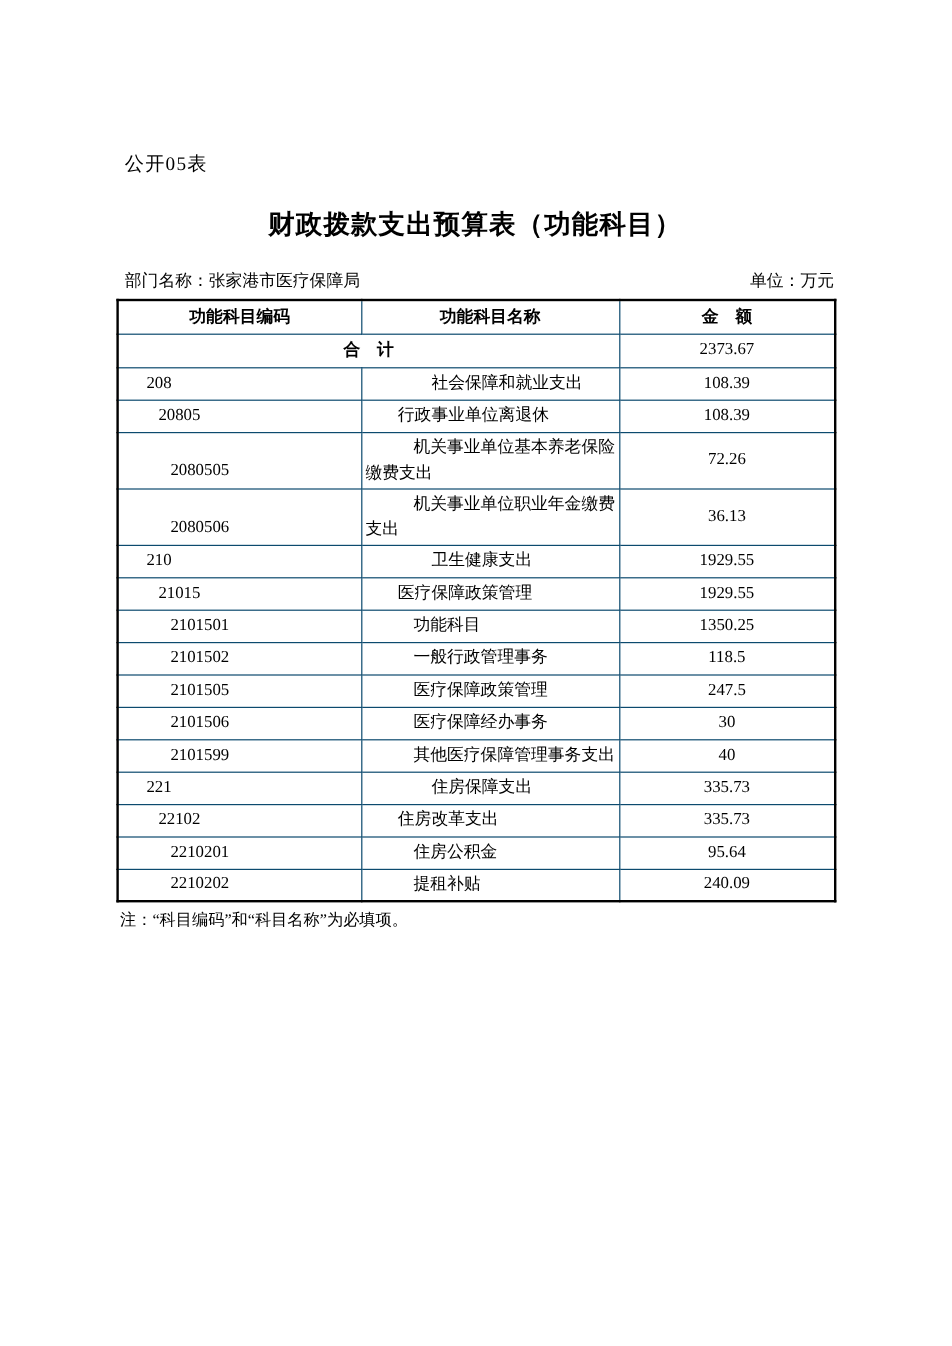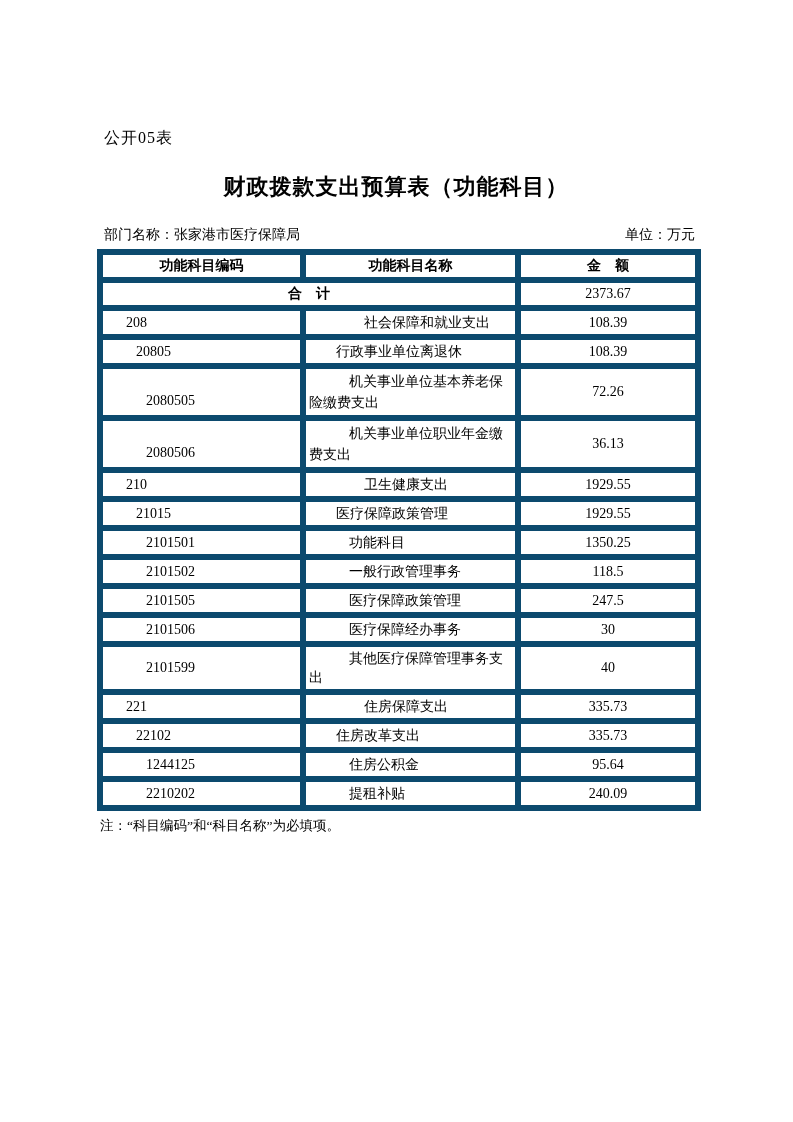--- a/index.html
+++ b/index.html
@@ -51,21 +51,21 @@
   .meta-left { margin-left: 7px; }
   table.budget-table {
     margin-top: 5px;
     width: 598px;
     border-collapse: collapse;
     border: 2px solid #000;
     table-layout: fixed;
   }
   table.budget-table th,
   table.budget-table td {
-    border: 6px solid #0c4a6e;
+    border: 1px solid #0c4a6e;
     font-size: 14px;
     vertical-align: middle;
     overflow: hidden;
   }
   col.c-code { width: 203px; }
   col.c-name { width: 215px; }
   col.c-amount { width: 180px; }
   th.head-cell {
     height: 28px;
     font-family: "Liberation Sans", "DejaVu Sans", sans-serif;
@@ -204,21 +204,21 @@
             <td class="code-cell lv1">221</td>
             <td class="name-cell lv1">住房保障支出</td>
             <td class="amount-cell">335.73</td>
           </tr>
           <tr>
             <td class="code-cell lv2">22102</td>
             <td class="name-cell lv2">住房改革支出</td>
             <td class="amount-cell">335.73</td>
           </tr>
           <tr>
-            <td class="code-cell lv3">1244125</td>
+            <td class="code-cell lv3">2210201</td>
             <td class="name-cell lv3">住房公积金</td>
             <td class="amount-cell">95.64</td>
           </tr>
           <tr>
             <td class="code-cell lv3">2210202</td>
             <td class="name-cell lv3">提租补贴</td>
             <td class="amount-cell">240.09</td>
           </tr>
         </tbody>
     </table>

